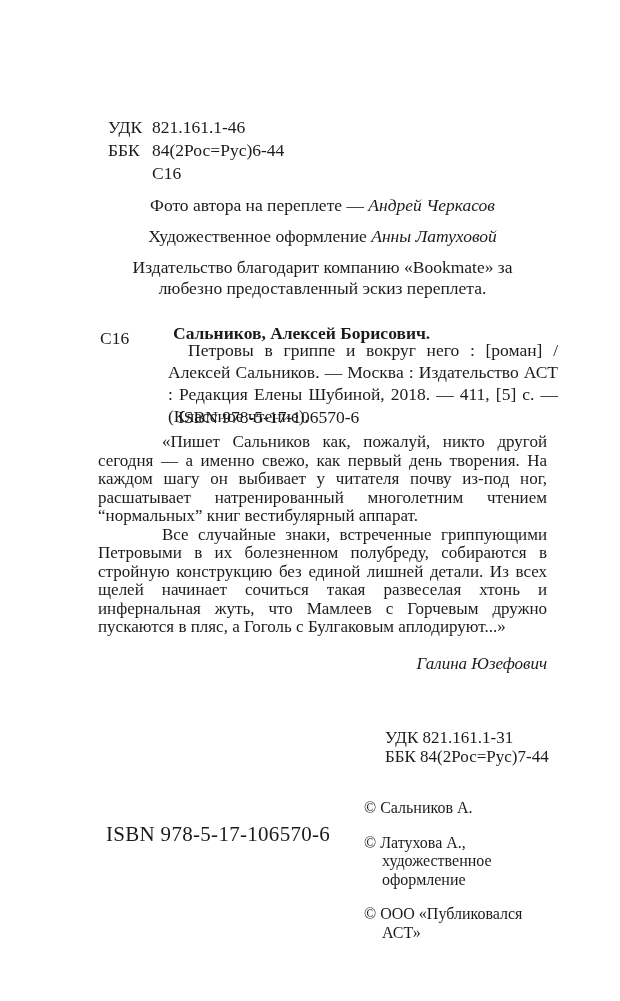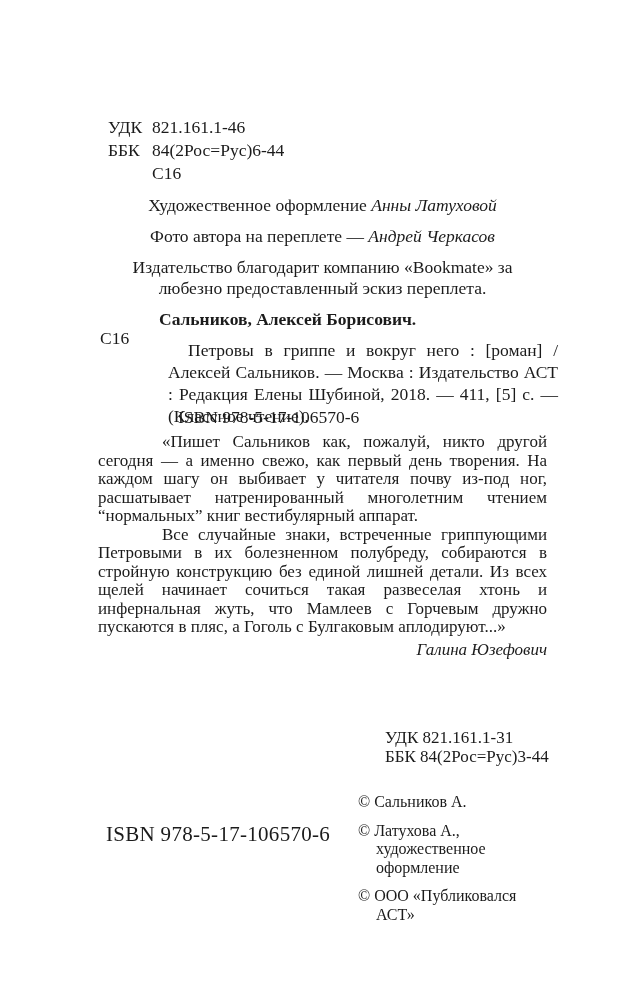--- a/index.html
+++ b/index.html
@@ -40,21 +40,21 @@
   }
   .credits p { margin: 0 0 10px 0; }
   .credits p.thanks { max-width: 380px; margin: 0 auto; }
 
   
   .catalog-author {
     position: absolute;
     left: 157px;
     top: 306px;
     width: 390px;
-    margin: 2px;
+    margin: 16px;
     font-weight: bold;
     font-size: 17.5px;
     line-height: 22px;
   }
   .catalog-code {
     position: absolute;
     left: 100px;
     top: 328px;
     font-size: 17.5px;
   }
@@ -84,21 +84,21 @@
     top: 433px;
     width: 449px;
     font-size: 17px;
     line-height: 18.5px;
     text-align: justify;
   }
   .annotation p { margin: 0; text-indent: 64px; }
   .annotation p.signature {
     text-align: right;
     text-indent: 0;
-    margin-top: 4px;
+    margin-top: 18px;
   }
 
   
   .bottom-codes {
     position: absolute;
     left: 385px;
     top: 728px;
     font-size: 17px;
     line-height: 19px;
   }
@@ -107,21 +107,21 @@
   
   .copyrights {
     position: absolute;
     left: 348px;
     top: 783px;
     width: 218px;
     font-size: 16px;
     line-height: 18.5px;
   }
   .copyrights p {
-    margin: 10px;
+    margin: 16px;
     padding-left: 18px;
     text-indent: -18px;
   }
 
   
   .isbn-bottom {
     position: absolute;
     left: 106px;
     top: 822px;
     margin: 0;
@@ -143,39 +143,39 @@
       <span class="code-label">ББК</span>
       <span>84(2Рос=Рус)6-44</span>
     </div>
     <div class="code-row">
       <span class="code-label"></span>
       <span>С16</span>
     </div>
   </div>
 
   <div class="credits">
+    <p><span>Фото автора на переплете — </span><i>Андрей Черкасов</i></p>
     <p><span>Художественное оформление </span><i>Анны Латуховой</i></p>
-    <p><span>Фото автора на переплете — </span><i>Андрей Черкасов</i></p>
     <p class="thanks">Издательство благодарит компанию «Bookmate» за любезно предоставленный эскиз переплета.</p>
   </div>
 
   <p class="catalog-author">Сальников, Алексей Борисович.</p>
   <span class="catalog-code">С16</span>
   <p class="catalog-desc">Петровы в гриппе и вокруг него : [роман] / Алексей Сальников. — Москва : Издательство АСТ : Редакция Елены Шубиной, 2018. — 411, [5] с. — (Классное чтение).</p>
   <p class="isbn-top">ISBN 978-5-17-106570-6</p>
 
   <div class="annotation">
     <p>«Пишет Сальников как, пожалуй, никто другой сегодня — а именно свежо, как первый день творения. На каждом шагу он выбивает у читателя почву из-под ног, расшатывает натренированный многолетним чтением “нормальных” книг вестибулярный аппарат.</p>
     <p>Все случайные знаки, встреченные гриппующими Петровыми в их болезненном полубреду, собираются в стройную конструкцию без единой лишней детали. Из всех щелей начинает сочиться такая развеселая хтонь и инфернальная жуть, что Мамлеев с Горчевым дружно пускаются в пляс, а Гоголь с Булгаковым аплодируют...»</p>
     <p class="signature"><i>Галина Юзефович</i></p>
   </div>
 
   <div class="bottom-codes">
     <p>УДК 821.161.1-31</p>
-    <p>ББК 84(2Рос=Рус)3-44</p>
+    <p>ББК 84(2Рос=Рус)7-44</p>
   </div>
 
   <div class="copyrights">
     <p>© Сальников А.</p>
     <p>© Латухова А., художественное оформление</p>
     <p>© ООО «Публиковался АСТ»</p>
   </div>
 
   <p class="isbn-bottom">ISBN 978-5-17-106570-6</p>
 

